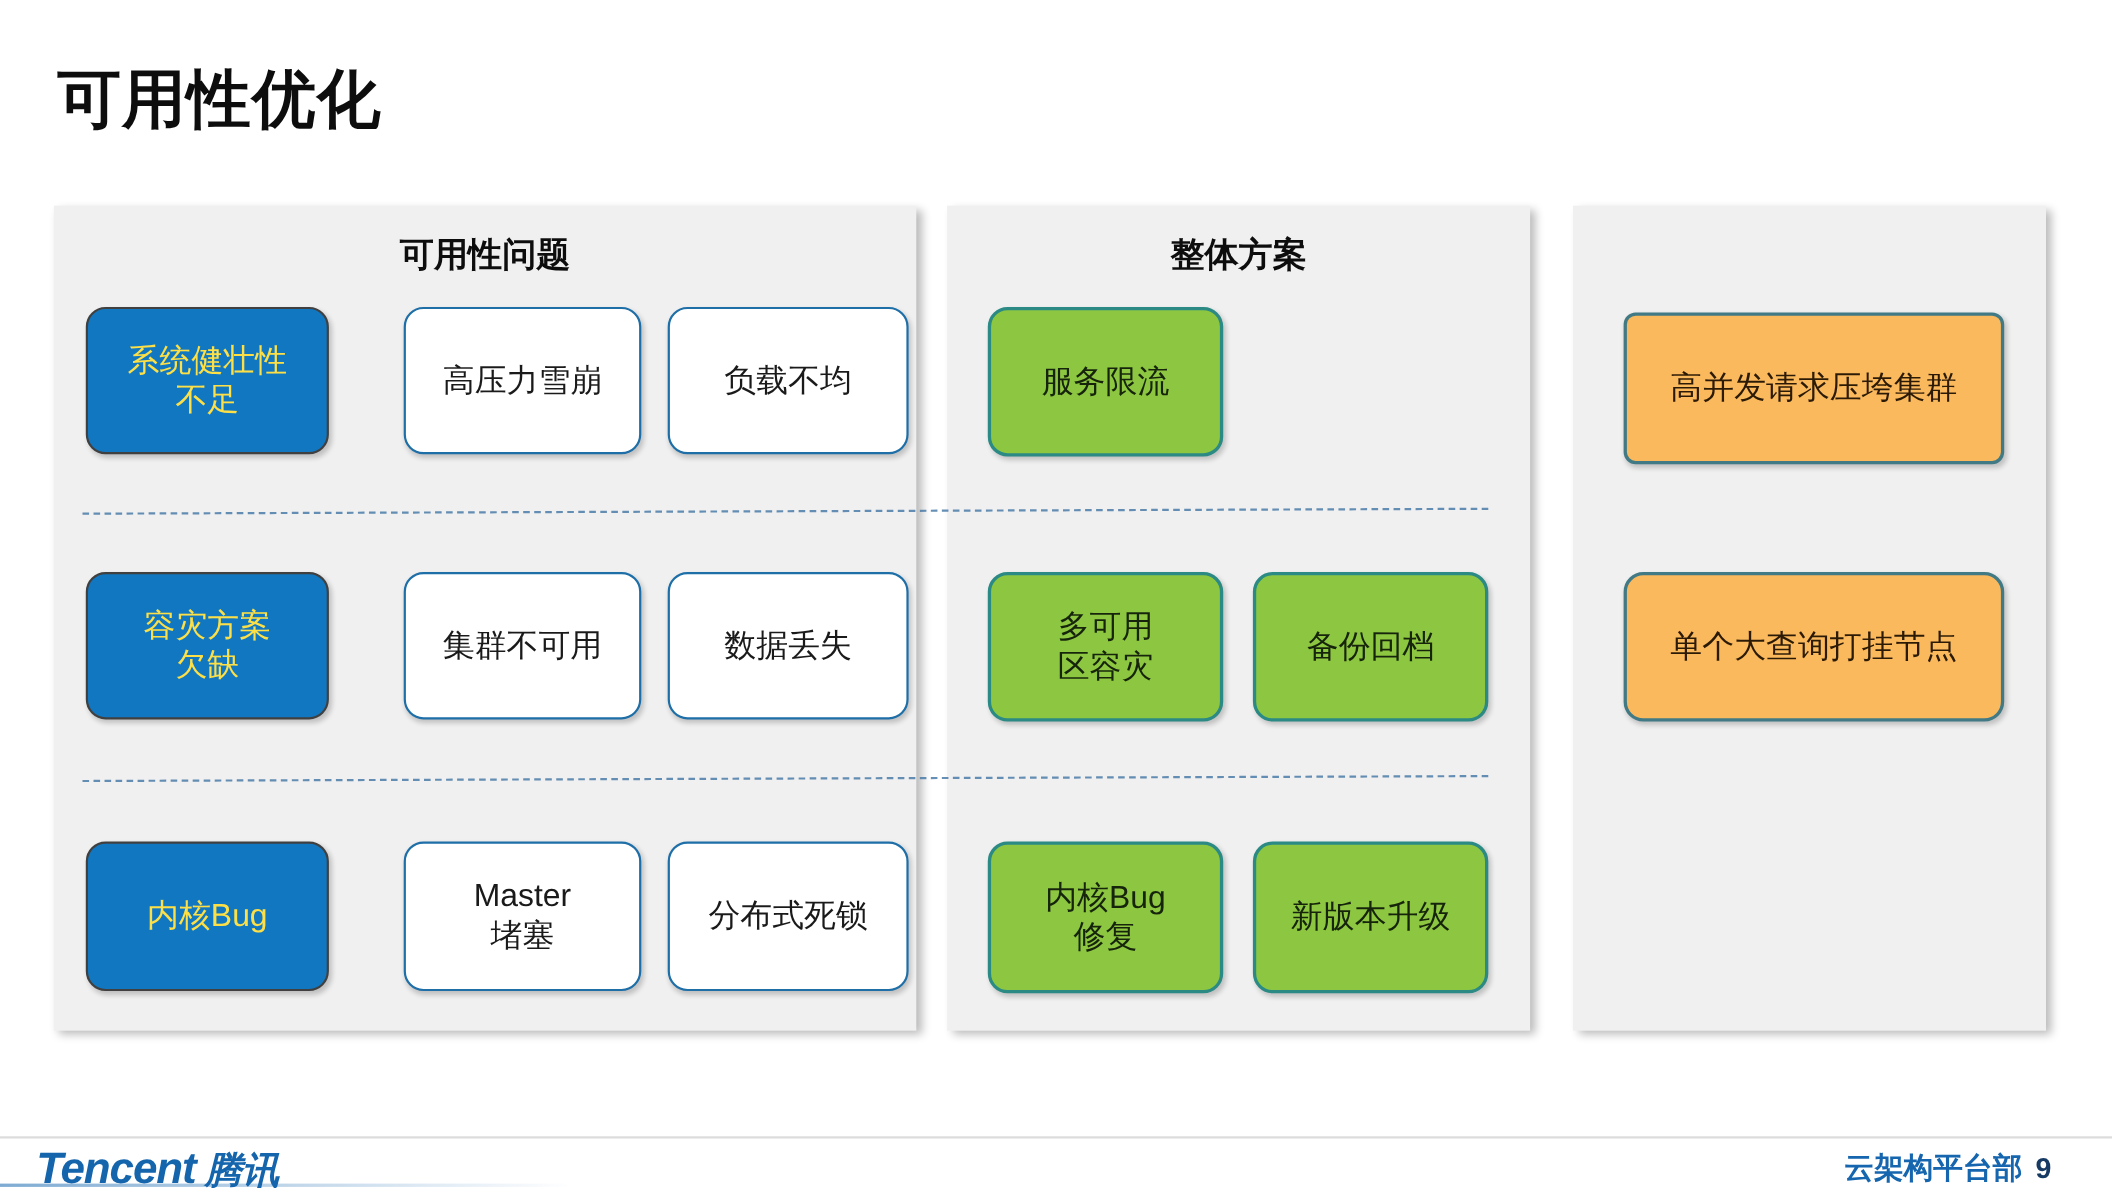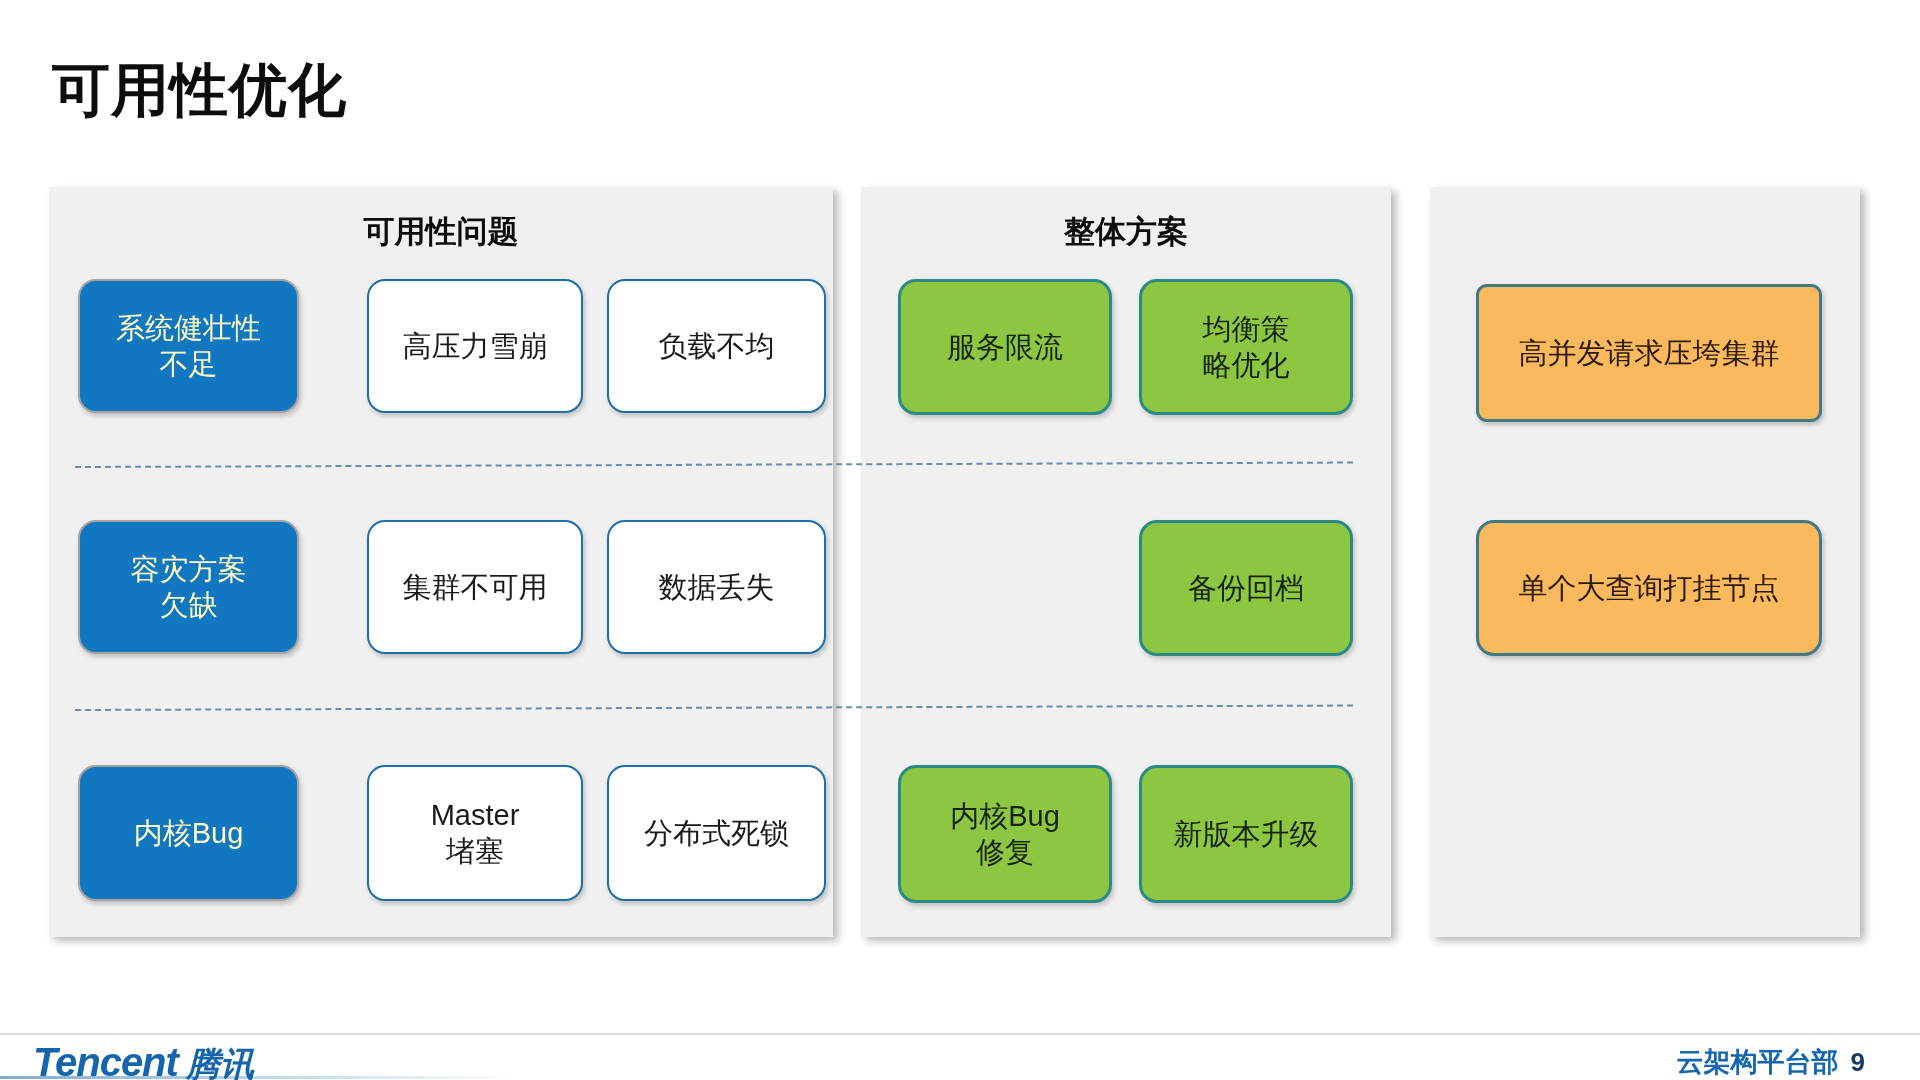--- a/index.html
+++ b/index.html
@@ -14,21 +14,21 @@
   .panel-problems{left:49px;width:784px;}
   .panel-solutions{left:861px;width:530px;}
   .panel-scenarios{left:1430px;width:430px;}
 
   .panel-header{position:absolute;top:24px;left:0;width:100%;text-align:center;
     font-size:31px;font-weight:bold;color:#0d0d0d;}
 
   .box{position:absolute;display:flex;align-items:center;justify-content:center;
     text-align:center;border-radius:18px;font-size:29px;line-height:1.25;
     white-space:pre-line;box-shadow:2px 3px 5px rgba(0,0,0,0.2);}
-  .box-blue{background:#1177c1;color:#fef9c3;border:2px solid #a3a3a3;}
+  .box-blue{background:#1177c1;color:#fde047;border:2px solid #404040;}
   .box-white{background:#ffffff;color:#1a1a1a;border:2px solid #1e6fa8;margin-left:16px;}
   .box-green{background:#8dc742;color:#15240a;border:3px solid #2b8a84;}
   .box-orange{background:#fbb95e;color:#2b1a05;border:3px solid #417a85;}
 
   
   .r1{top:92px;height:130px;}
   .r2{top:333px;height:130px;}
   .r3{top:578px;height:132px;}
   .p1-c1{left:29px;width:217px;}
   .p1-c2{left:302px;width:212px;}
@@ -80,23 +80,23 @@
     <div class="box box-blue r3 p1-c1">内核Bug</div>
     <div class="box box-white r3 p1-c2">Master
 堵塞</div>
     <div class="box box-white r3 p1-c3">分布式死锁</div>
   </div>
 
   <div class="panel panel-solutions">
     <div class="panel-header">整体方案</div>
 
     <div class="box box-green r1 p2-c1">服务限流</div>
-    <div class="box box-green r1 p2-c2">均衡策
-略优化</div>
 
+    <div class="box box-green r2 p2-c1">多可用
+区容灾</div>
     <div class="box box-green r2 p2-c2">备份回档</div>
 
     <div class="box box-green r3 p2-c1">内核Bug
 修复</div>
     <div class="box box-green r3 p2-c2">新版本升级</div>
   </div>
 
   <div class="panel panel-scenarios">
 
     <div class="box box-orange p3-r1 p3-c1">高并发请求压垮集群</div>

